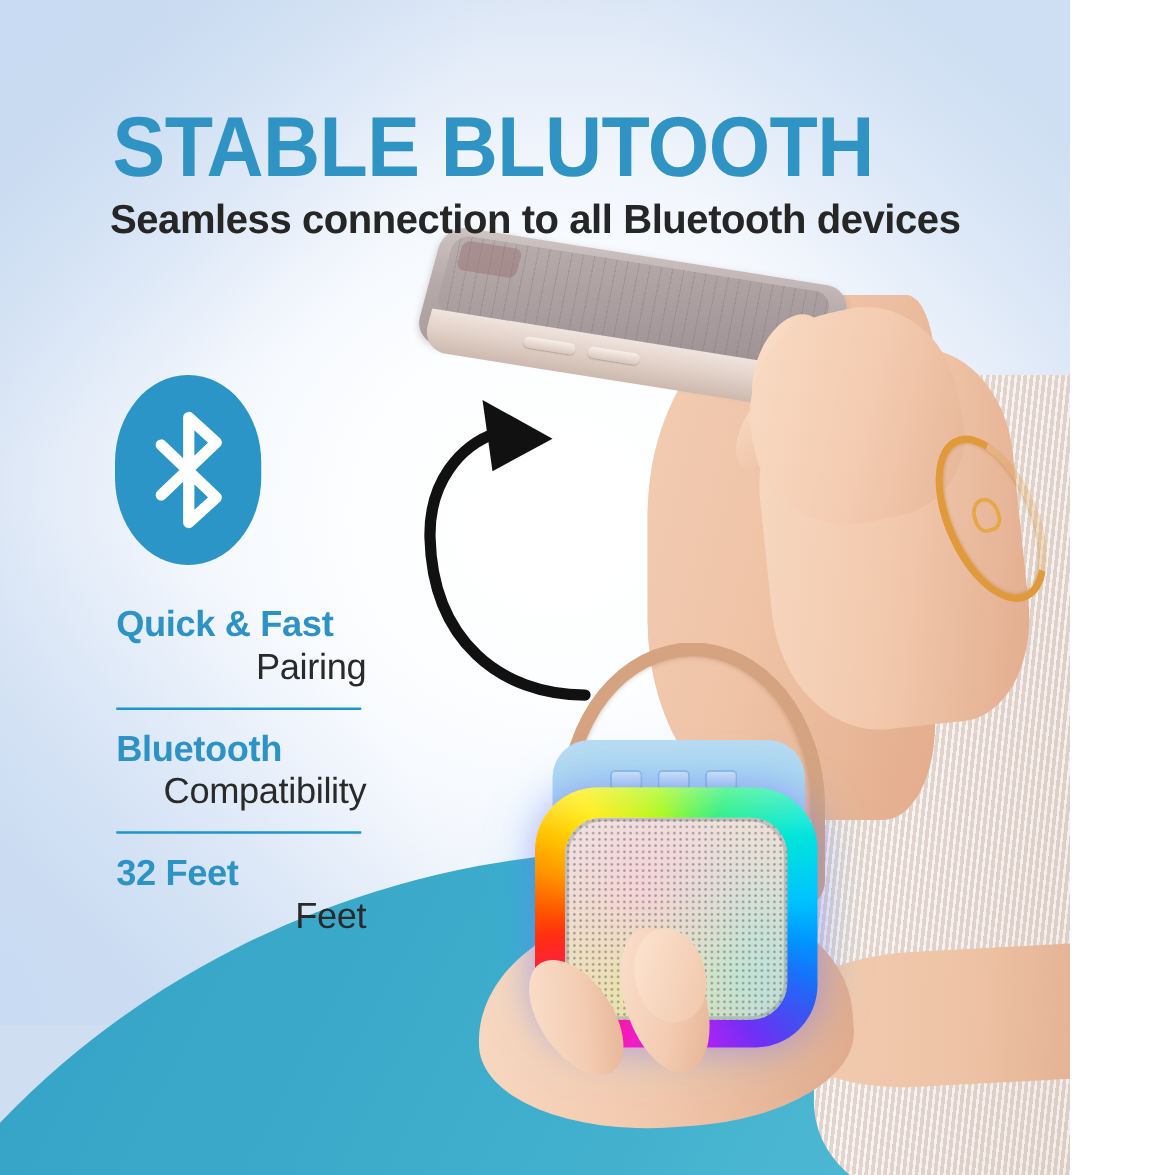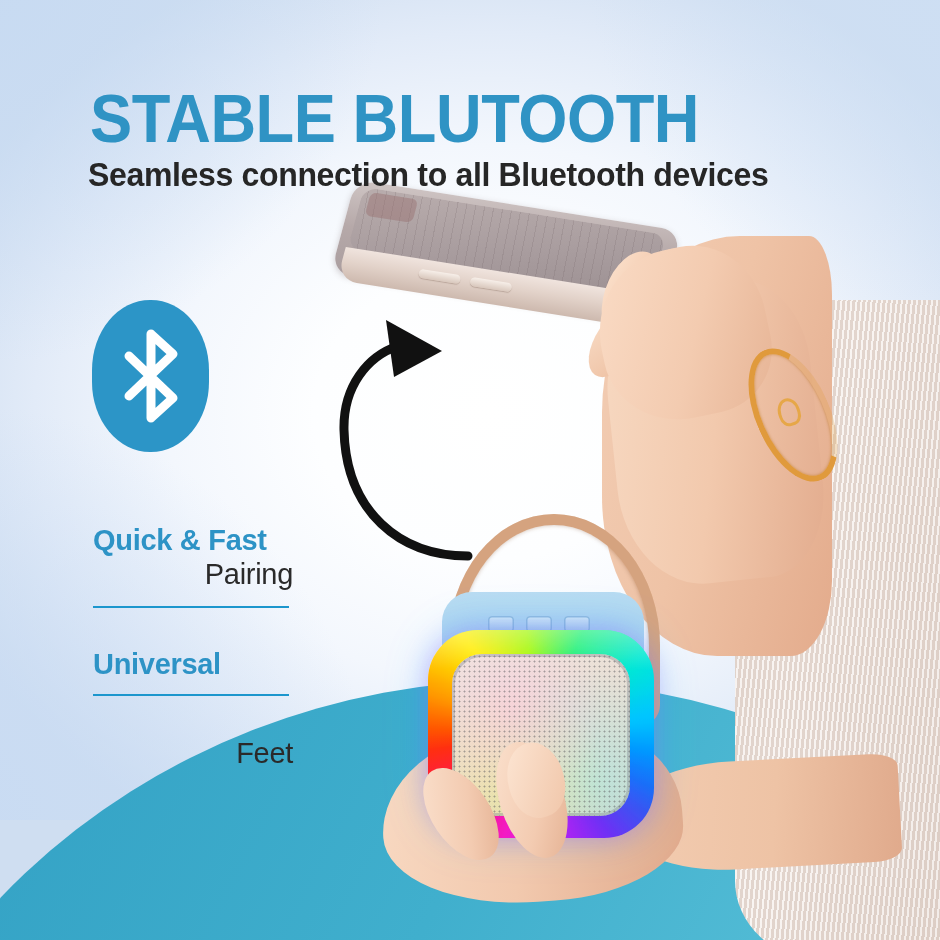--- a/index.html
+++ b/index.html
@@ -7,21 +7,21 @@
     margin: 0;
     padding: 0;
     background: #ffffff;
   }
   body {
     font-family: "Liberation Sans", sans-serif;
   }
 
   #poster {
     position: relative;
-    width: 940px;
+    width: 856px;
     height: 940px;
     overflow: hidden;
     background:
       radial-gradient(ellipse 62% 52% at 52% 44%,
         #ffffff 0%,
         #fdfeff 30%,
         #f3f7fd 55%,
         #e2ebf8 78%,
         #cfdef1 100%);
   }
@@ -99,21 +99,21 @@
   }
   .bt-badge svg { display: block; }
 
   
   .features {
     position: absolute;
     left: 93px;
     top: 484px;
     width: 200px;
   }
-  .feature { position: relative; margin-top: 40px; }
+  .feature { position: relative; }
   .feature-title {
     font-size: 29px;
     font-weight: 700;
     color: #2d93c6;
     line-height: 1.13;
     letter-spacing: -0.3px;
     white-space: nowrap;
   }
   .feature-sub {
     font-size: 29px;
@@ -495,23 +495,25 @@
 
   <div class="features">
 
     <div class="feature">
       <div class="feature-title">Quick &amp; Fast</div>
       <div class="feature-sub">Pairing</div>
     </div>
     <hr class="feature-rule">
 
     <div class="feature">
-      <div class="feature-title">Universal</div>
+      <div class="feature-title">Bluetooth</div>
+      <div class="feature-sub">Compatibility</div>
     </div>
     <hr class="feature-rule">
 
     <div class="feature">
+      <div class="feature-title">32 Feet</div>
       <div class="feature-sub">Feet</div>
     </div>
 
   </div>
 
 </div>
 
 </body></html>

